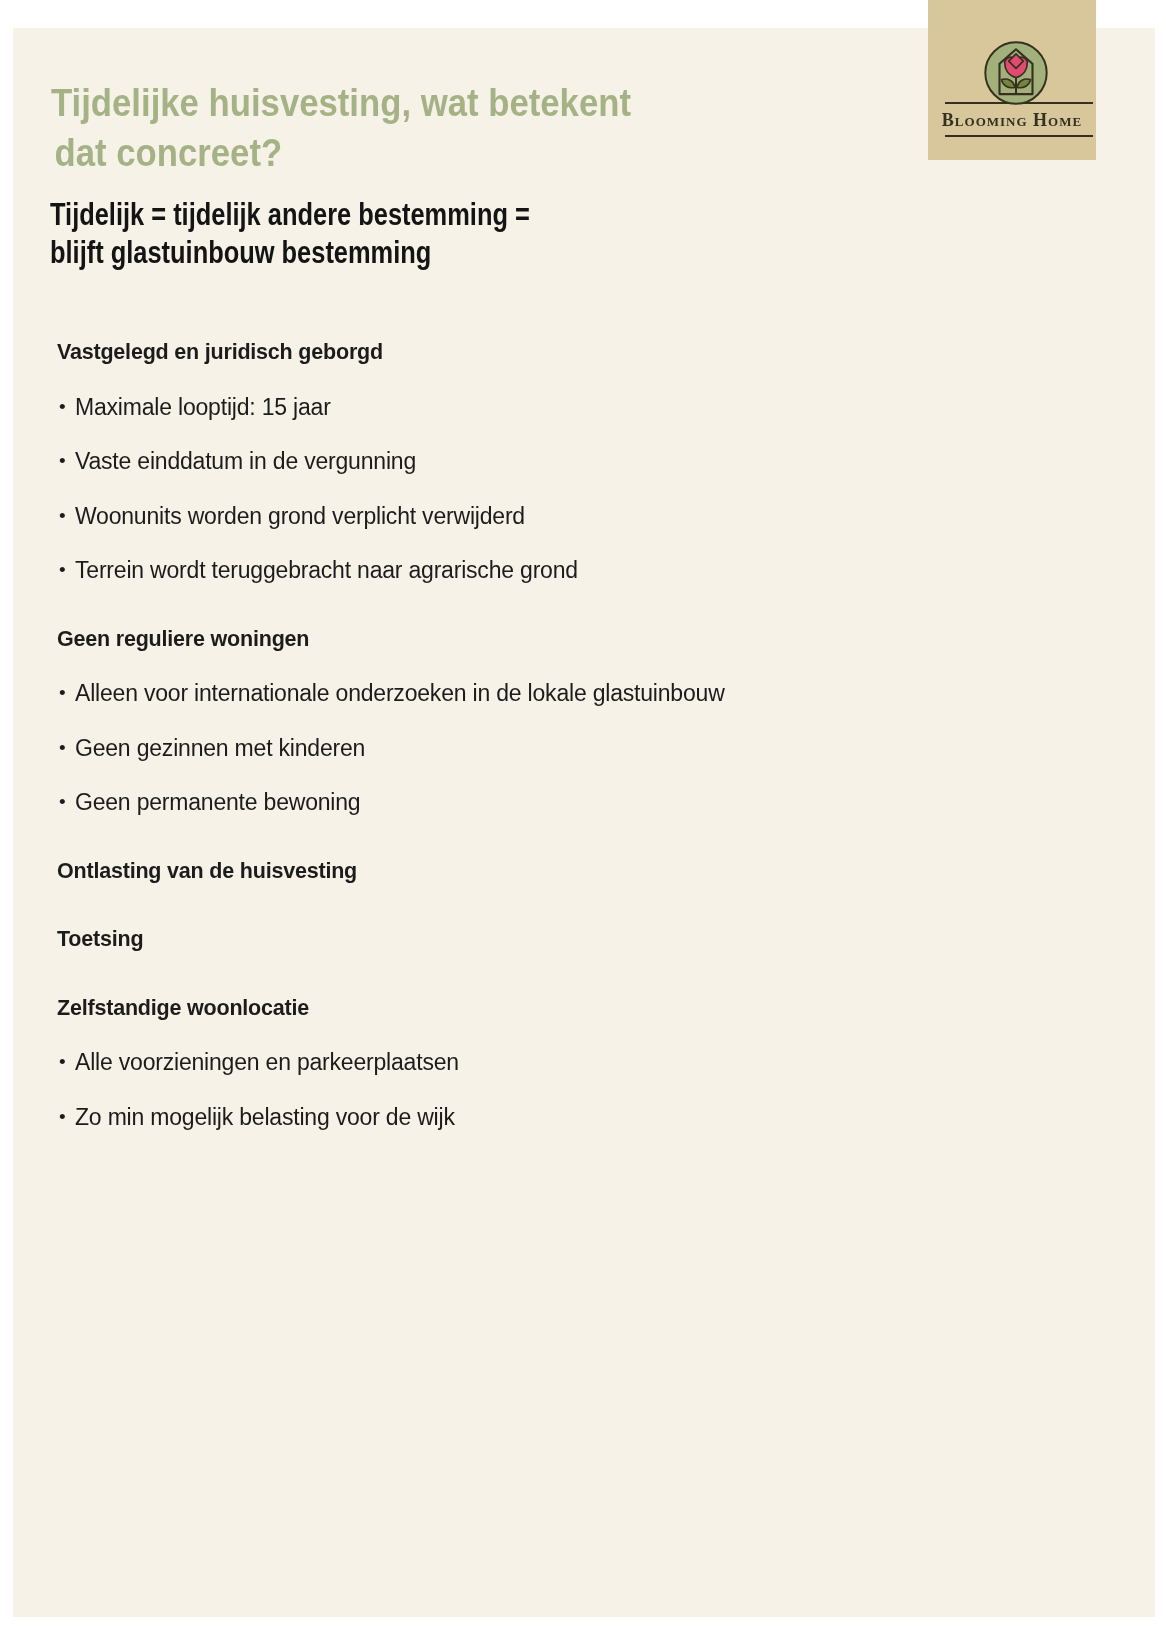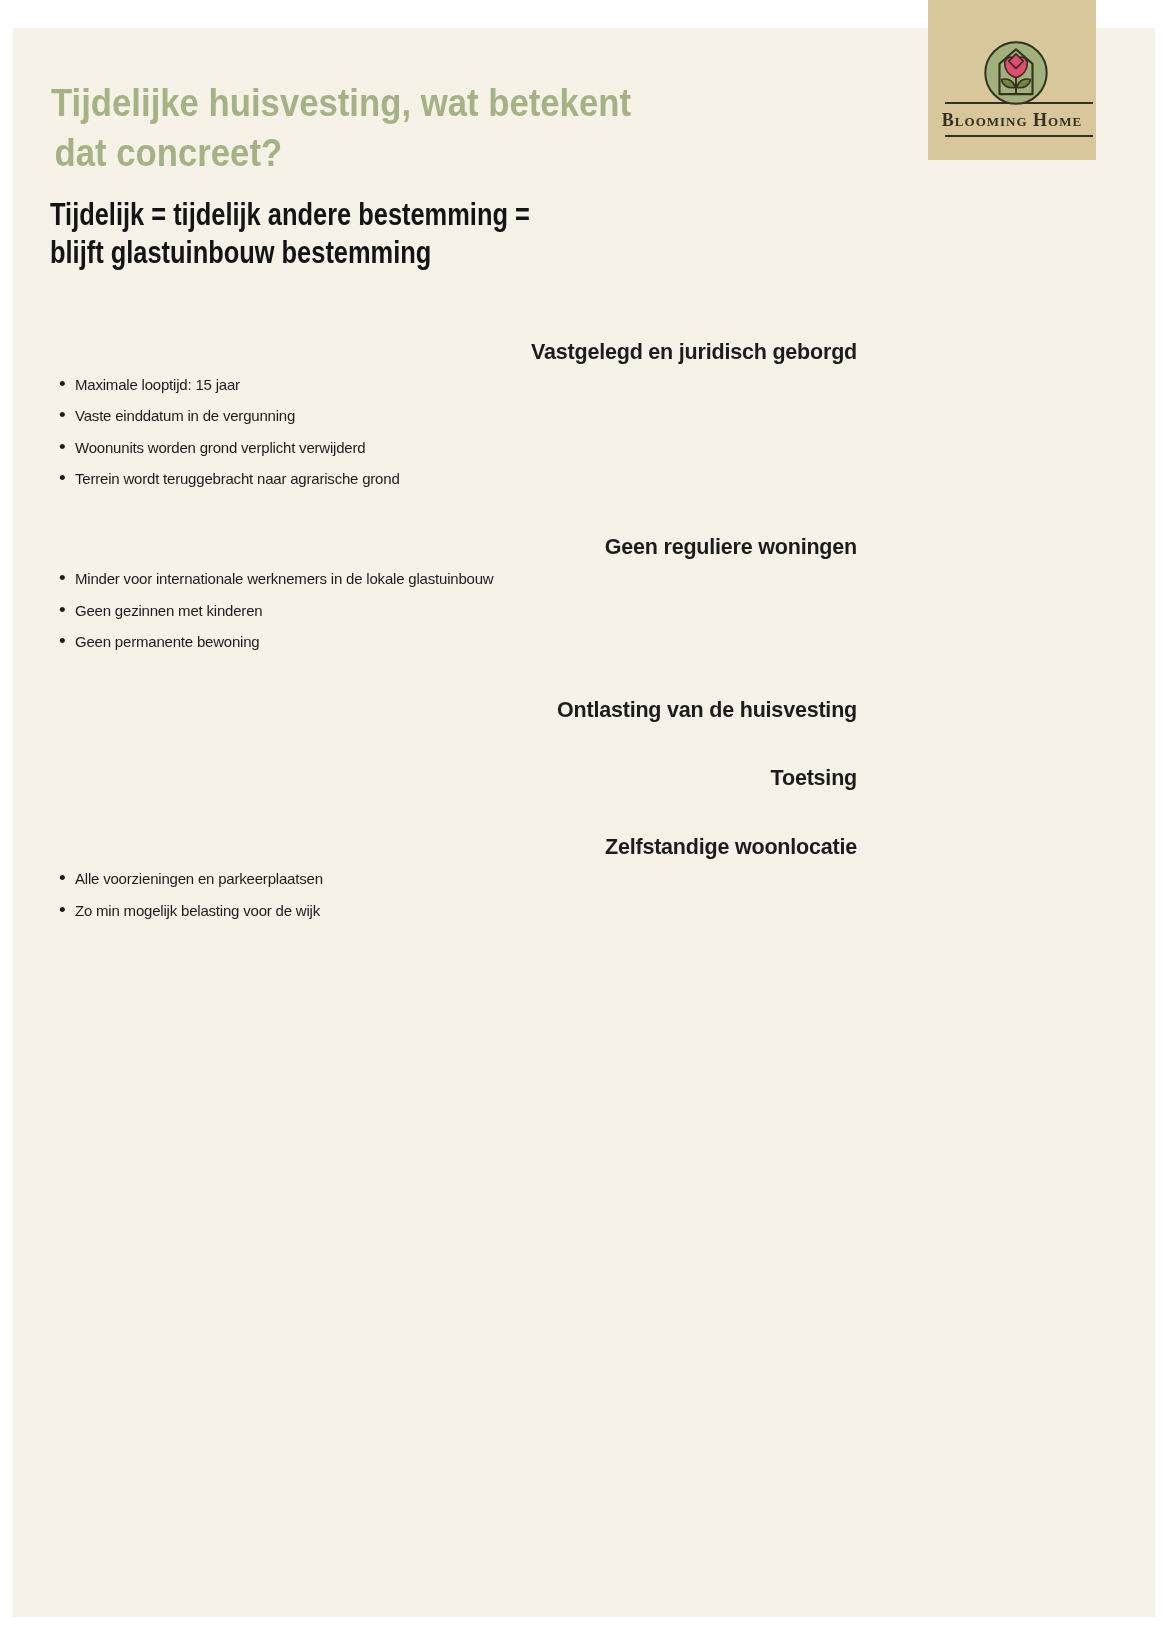--- a/index.html
+++ b/index.html
@@ -71,28 +71,29 @@
   
   .sections {
     position: absolute; left: 57px; top: 337px;
     width: 800px;
     color: #1c1c1c;
   }
   .section { margin: 0 0 37px 0; }
   .section h2 {
     margin: 0; padding: 0;
     font-size: 21.5px; font-weight: 700;
-    line-height: 31.5px; letter-spacing: -0.2px; text-align: right;
+    line-height: 31.5px; letter-spacing: -0.2px;
   }
   .section ul { list-style: none; margin: 0; padding: 0; }
   .section li {
     position: relative;
     padding-left: 18px;
-    font-size: 15px; line-height: 31.5px;
+    font-size: 23px; line-height: 31.5px;
     letter-spacing: -0.2px;
+    margin-top: 23px;
   }
   .section li::before {
     content: "\2022";
     position: absolute; left: 2px; top: -1px;
     font-size: 19px;
     color: #1c1c1c;
   }
 </style>
 </head>
 <body>
@@ -117,21 +118,21 @@
       <li>Maximale looptijd: 15 jaar</li>
       <li>Vaste einddatum in de vergunning</li>
       <li>Woonunits worden grond verplicht verwijderd</li>
       <li>Terrein wordt teruggebracht naar agrarische grond</li>
     </ul>
   </div>
 
   <div class="section">
     <h2>Geen reguliere woningen</h2>
     <ul>
-      <li>Minder voor internationale werknemers in de lokale glastuinbouw</li>
+      <li>Alleen voor internationale onderzoeken in de lokale glastuinbouw</li>
       <li>Geen gezinnen met kinderen</li>
       <li>Geen permanente bewoning</li>
     </ul>
   </div>
 
   <div class="section">
     <h2>Ontlasting van de huisvesting</h2>
   </div>
 
   <div class="section">

